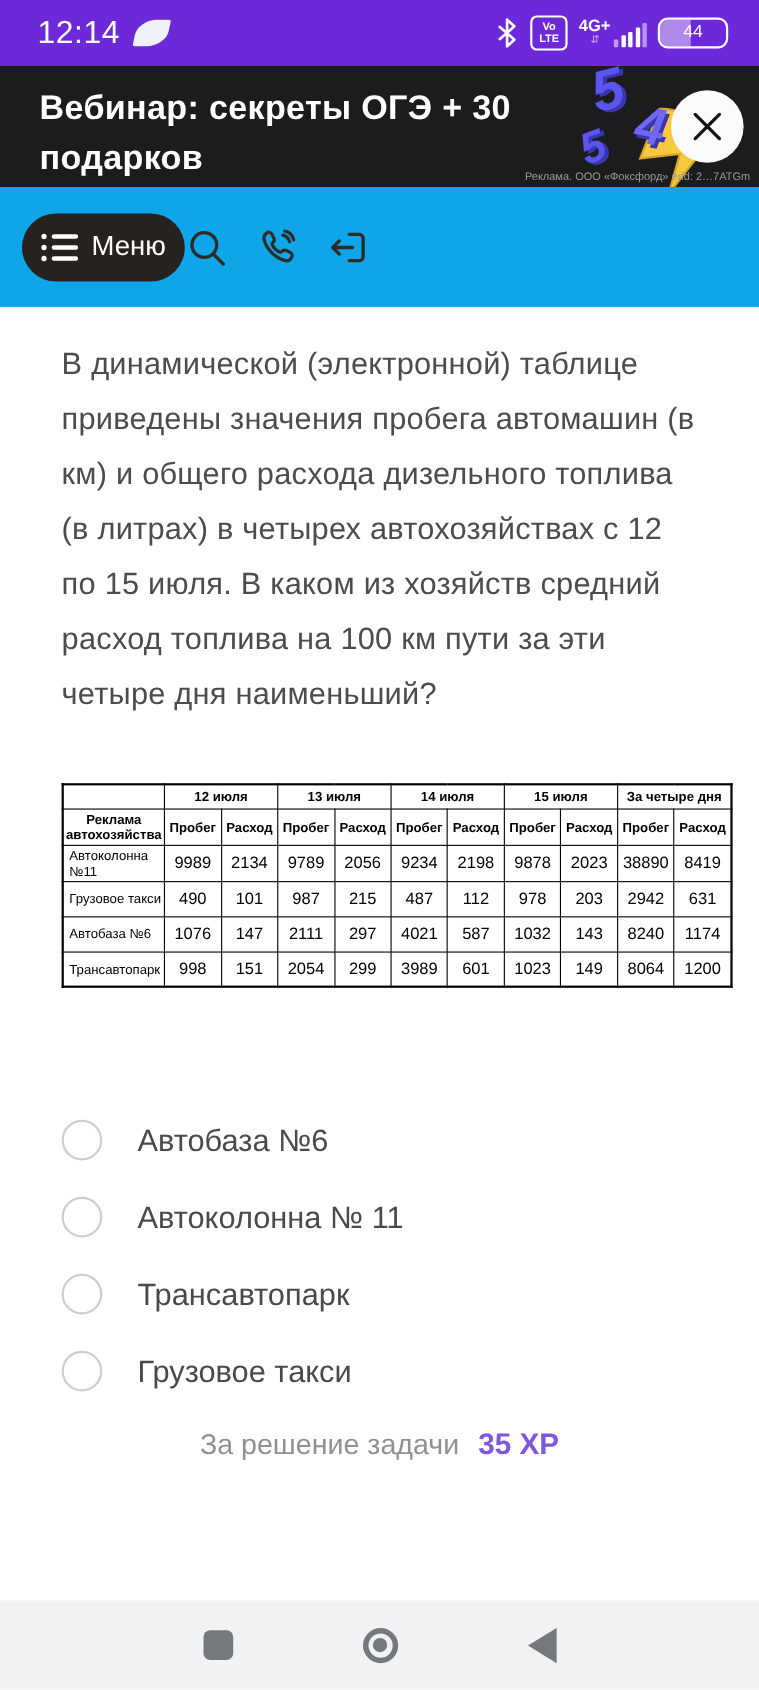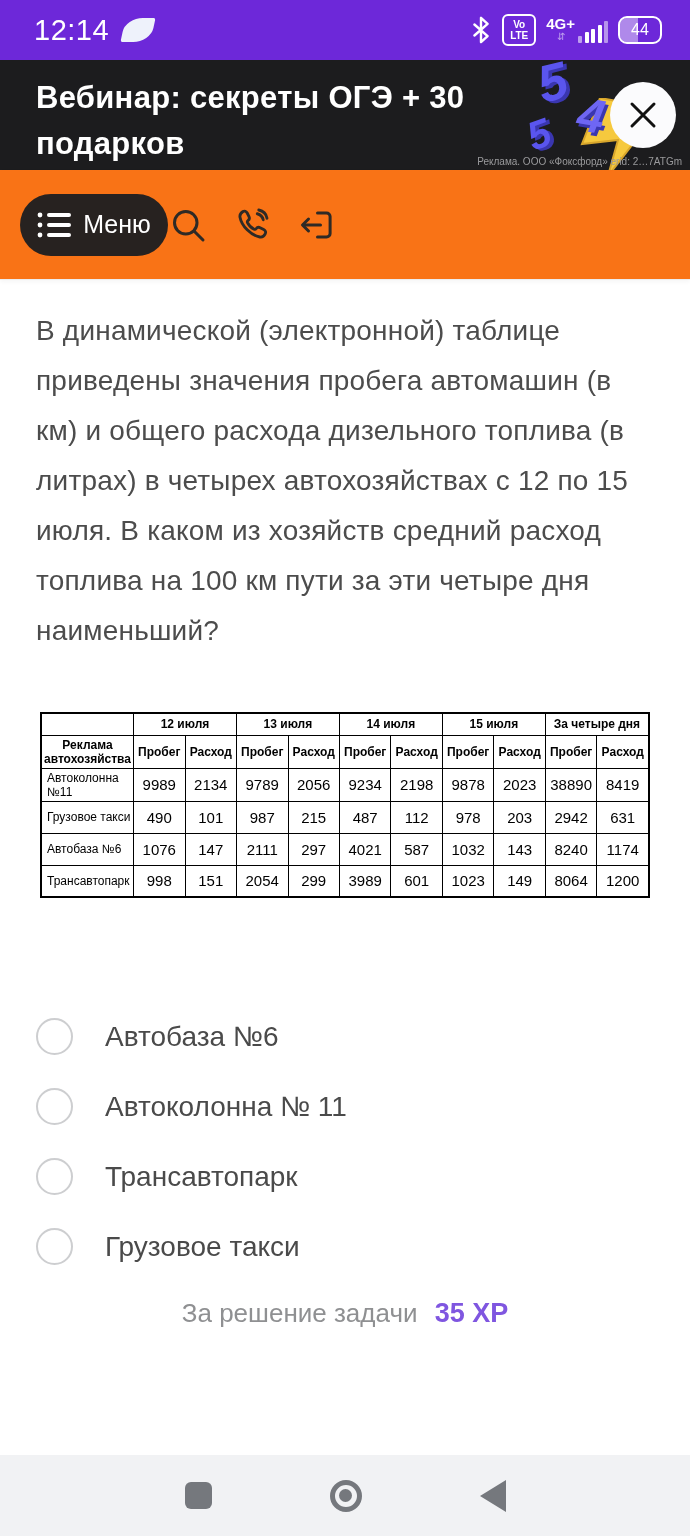--- a/index.html
+++ b/index.html
@@ -30,21 +30,21 @@
   .net-txt { display:flex; flex-direction:column; align-items:center; line-height:13px; }
   .net-g { font-size:15px; font-weight:700; }
   .net-arrows { font-size:10px; opacity:.55; letter-spacing:-1px; }
   .bars { display:flex; align-items:flex-end; gap:2.5px; height:22px; }
   .bars i { width:4px; background:#fff; border-radius:1px; display:block; }
   .bars i:nth-child(1){height:7px;opacity:.55}
   .bars i:nth-child(2){height:11px}
   .bars i:nth-child(3){height:14px}
   .bars i:nth-child(4){height:18px}
   .bars i:nth-child(5){height:22px;opacity:.5}
-  .battery { position:relative; width:44px; height:28px; border:2.5px solid #fff;
+  .battery { position:relative; width:64px; height:28px; border:2.5px solid #fff;
     border-radius:9px; display:flex; align-items:center; justify-content:center; overflow:hidden; }
   .battery::after { content:""; position:absolute; right:-7px; top:8px; width:4px; height:10px;
     background:#fff; border-radius:0 3px 3px 0; }
   .battery .fill { position:absolute; left:0; top:0; bottom:0; width:46%; background:rgba(255,255,255,.45); }
   .battery b { position:relative; font-size:16px; font-weight:500; color:#fff; }
   .battery-wrap{ position:relative; margin-right:6px;}
   
   .banner { height:110px; background:#1c1c1e; position:relative; overflow:hidden; }
   .banner-title {
     position:absolute; left:36px; top:15px; width:500px;
@@ -57,35 +57,35 @@
   .pnum.n2 { font-size:48px; left:58px; top:28px; transform:rotate(10deg); color:#6e66f4; }
   .pnum.n3 { font-size:40px; left:8px; top:52px; transform:rotate(-20deg); }
   .bolt { position:absolute; left:52px; top:38px; }
   .close-btn {
     position:absolute; right:14px; top:22px; width:66px; height:66px; border-radius:50%;
     background:#fbfbfd; display:flex; align-items:center; justify-content:center; z-index:3;
   }
   .ad-note { position:absolute; right:8px; bottom:3px; font-size:10px; color:#9a9a9c; z-index:4; }
   
   .site-header {
-    height:110px; background:#f97316; display:flex; align-items:center;
+    height:110px; background:#0ea5e9; display:flex; align-items:center;
     padding:0 24px 0 20px; border-bottom:1px solid #ececee;
     box-shadow:0 2px 4px rgba(0,0,0,.04); position:relative; z-index:2;
   }
   .menu-btn {
     width:148px; height:62px; border-radius:31px; background:#272220; border:none;
     display:flex; align-items:center; justify-content:center; gap:12px; cursor:pointer;
   }
   .menu-btn span { color:#fff; font-size:25px; }
   .logo { flex:1; text-align:center; font-size:31px; font-weight:800;
     letter-spacing:1px; color:#171412; }
   .hdr-icons { display:flex; align-items:center; gap:24px; }
   .hicon { width:40px; height:40px; display:flex; align-items:center; justify-content:center; cursor:pointer; }
   
-  .content { padding:0 36px; }
+  .content { padding:0 56px; }
   .question { margin-top:26px; color:#4c4c4c; font-size:28px; line-height:50px; letter-spacing:.2px; }
   
   .table-wrap { margin:56px auto 0; width:610px; }
   table.data { border-collapse:collapse; width:100%; border:2px solid #000;
     font-family:"Liberation Sans", sans-serif; color:#000; background:#fff; }
   table.data th, table.data td { border:1px solid #000; text-align:center; padding:2px 2px; }
   table.data .date-h { font-size:12px; font-weight:700; height:22px; }
   table.data .sub-h { font-size:12px; font-weight:700; height:28px; }
   table.data .corner { font-size:12px; font-weight:700; width:92px; }
   table.data .name { font-size:12px; text-align:left; padding-left:5px; }

